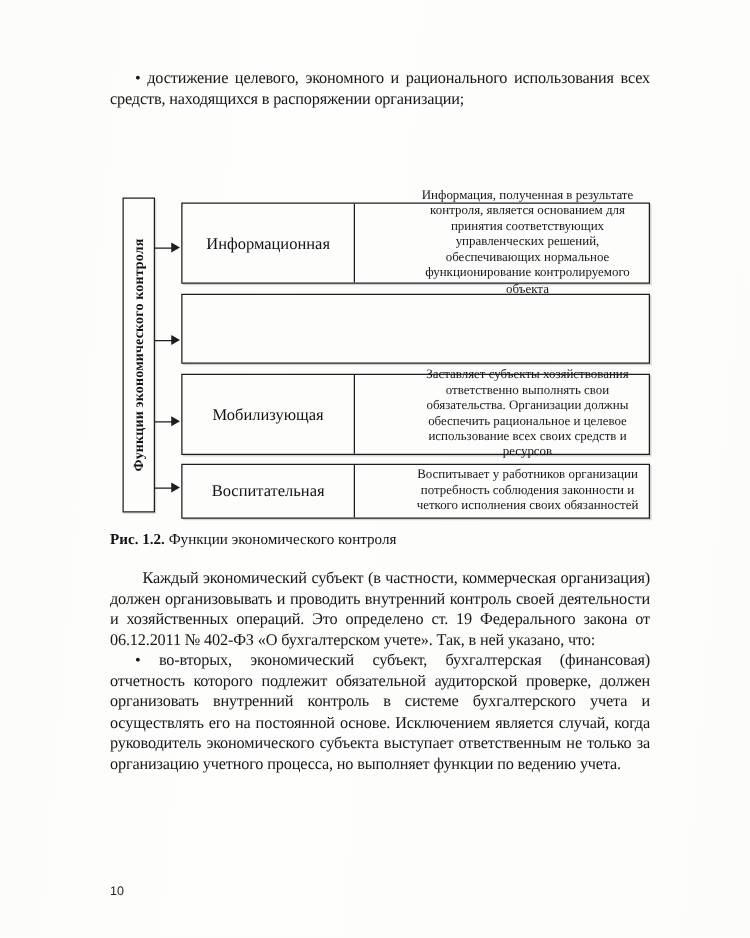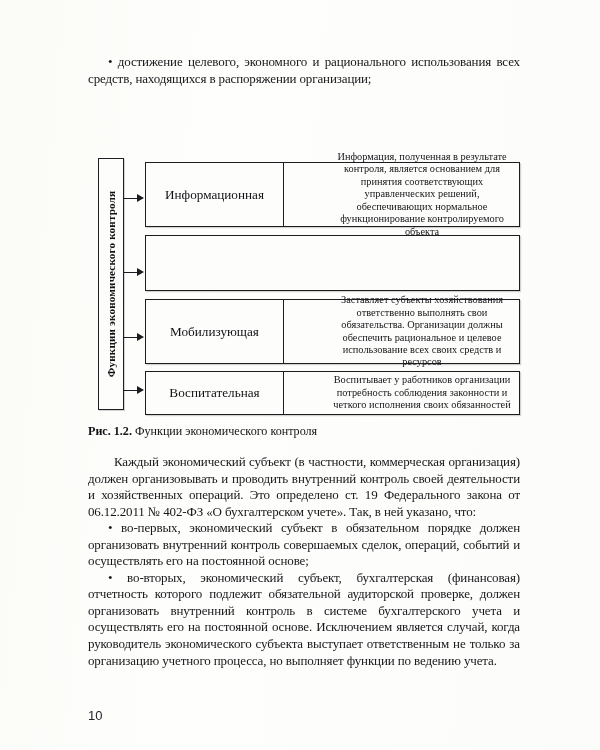--- a/index.html
+++ b/index.html
@@ -172,21 +172,21 @@
   .mid-text {
     position: absolute;
     top: 454px;
     width: 432px;
   }
 
   .page-number {
     position: absolute;
     left: 88px;
     top: 708px;
-    font-size: 13px;
+    font-size: 10px;
     font-family: "Liberation Sans", "DejaVu Sans", sans-serif;
     color: #24242a;
   }
 </style>
 </head>
 <body>
 
 <div class="page"></div>
 
 <div class="content">
@@ -240,19 +240,18 @@
 
     </div>
   </div>
 
   <div class="caption">
     <b>Рис. 1.2.</b><span> Функции экономического контроля</span>
   </div>
 
   <div class="mid-text tblock">
     <p class="para-indent">Каждый экономический субъект (в частности, коммерческая организация) должен организовывать и проводить внутренний контроль своей деятельности и хозяйственных операций. Это определено ст. 19 Федерального закона от 06.12.2011 № 402-ФЗ «О бухгалтерском учете». Так, в ней указано, что:</p>
-    <p class="bullet-line">• во-первых, экономический субъект в обязательном порядке должен организовать внутренний контроль совершаемых сделок, операций, событий и осуществлять его на постоянной основе;</p>
     <p class="bullet-line">• во-вторых, экономический субъект, бухгалтерская (финансовая) отчетность которого подлежит обязательной аудиторской проверке, должен организовать внутренний контроль в системе бухгалтерского учета и осуществлять его на постоянной основе. Исключением является случай, когда руководитель экономического субъекта выступает ответственным не только за организацию учетного процесса, но выполняет функции по ведению учета.</p>
   </div>
 
 </div>
 
 <div class="page-number">10</div>
 
 </body></html>

